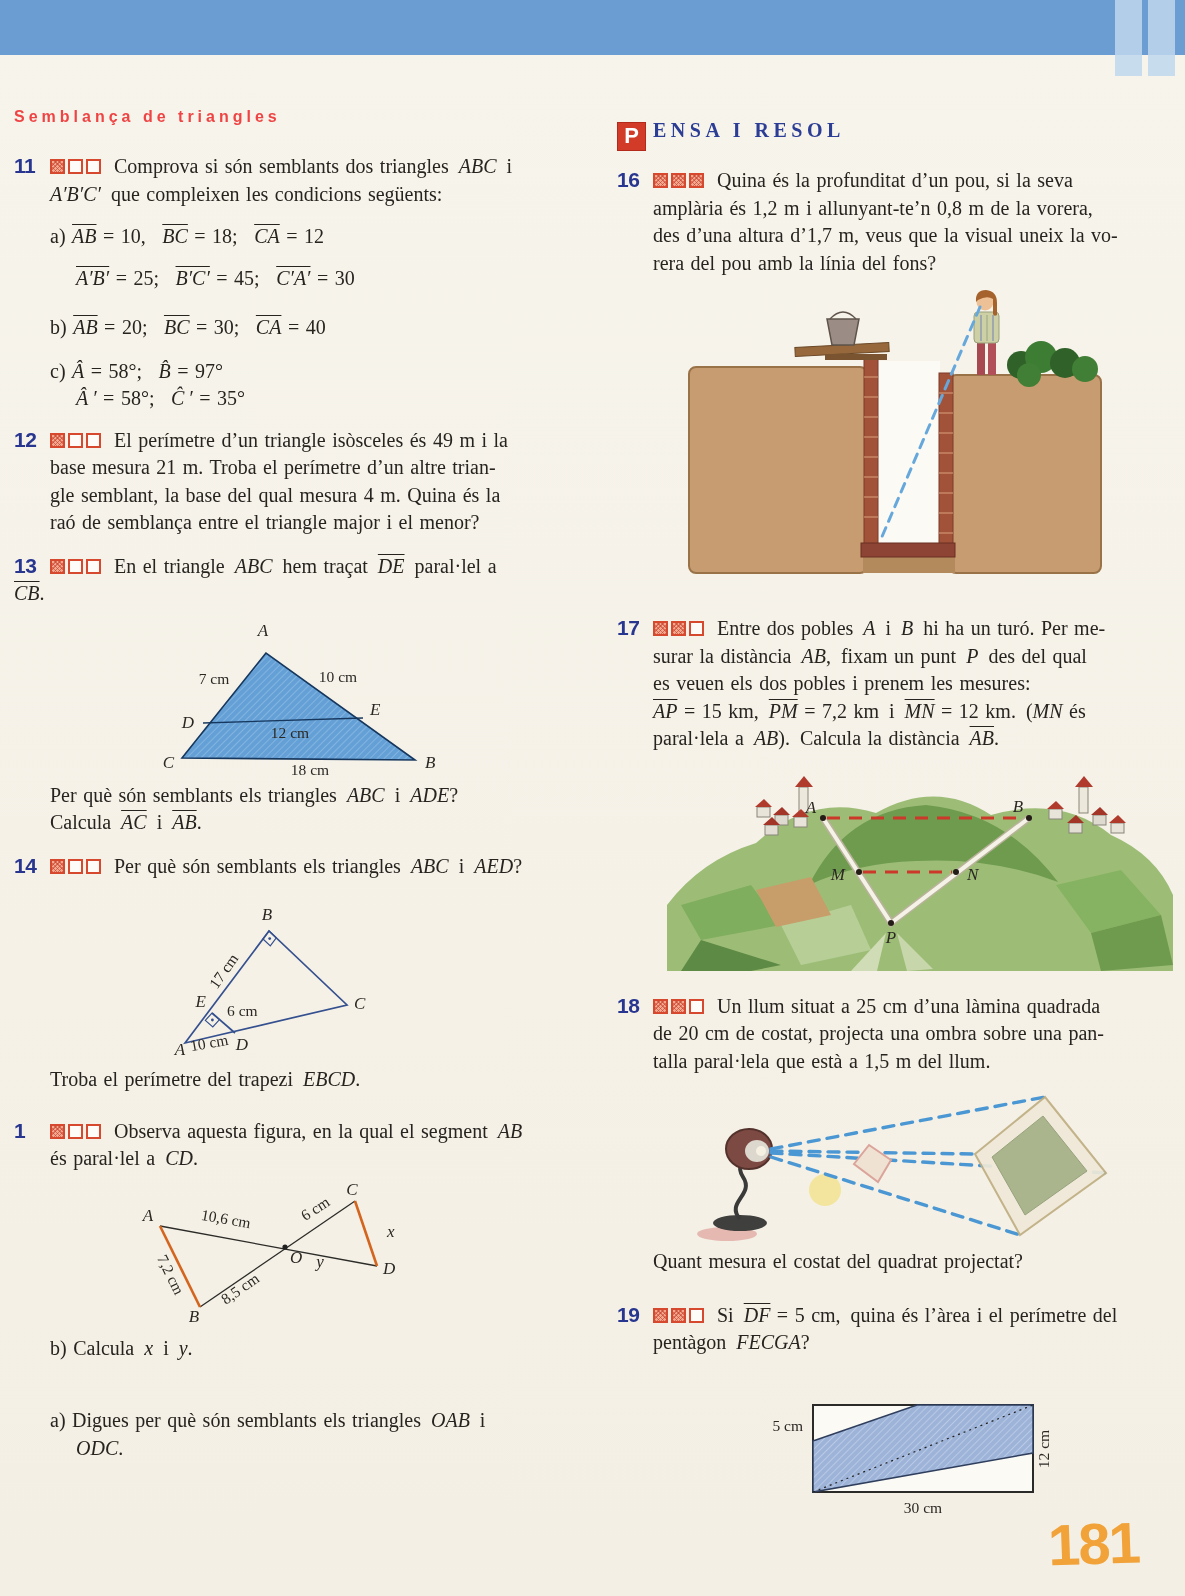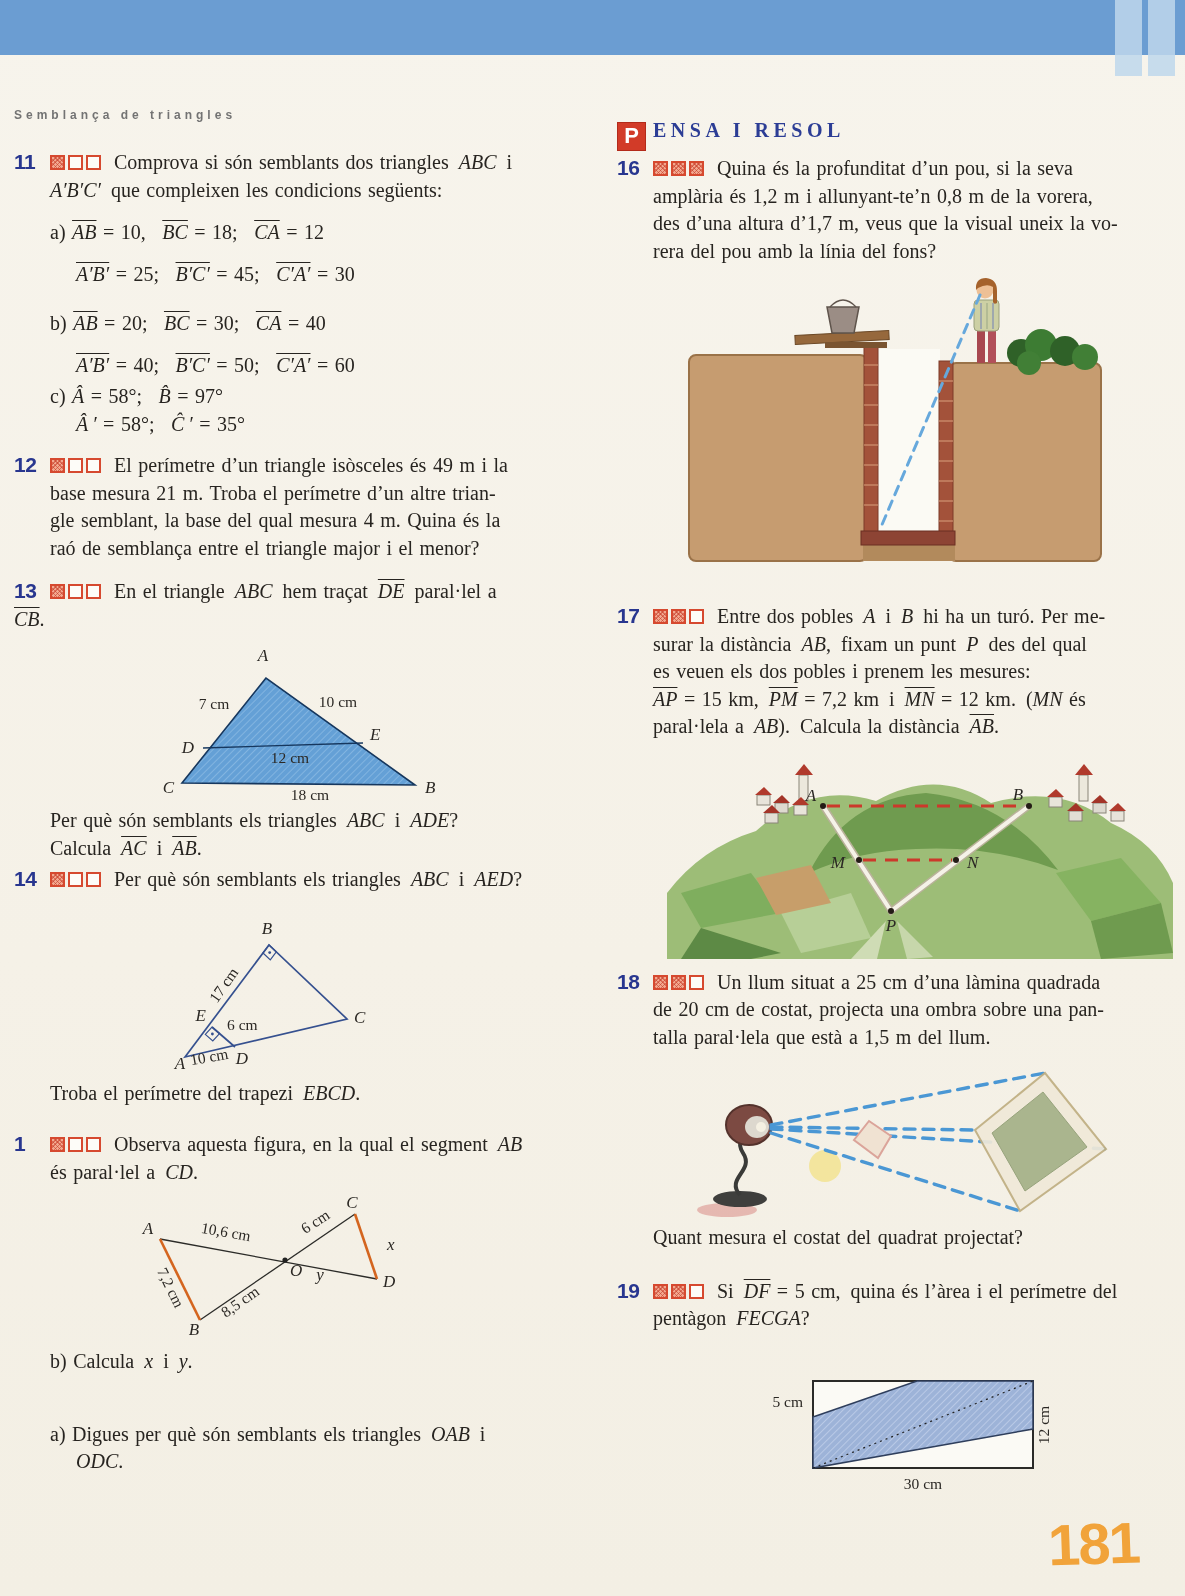--- a/index.html
+++ b/index.html
@@ -12,21 +12,21 @@
   .topband{position:absolute;left:0;top:0;width:1185px;height:55px;background:#6b9dd2}
   .tab{position:absolute;top:0;height:76px;width:27px;background:#bed7ec;opacity:.85}
   .tab.t1{left:1115px}.tab.t2{left:1148px}
 
   .col{position:absolute;top:108px}
   #col-left{left:14px;width:576px}
   #col-right{left:617px;width:568px}
 
   .section-title{
     margin:0;font-family:"Liberation Sans","DejaVu Sans",sans-serif;
-    font-weight:bold;font-size:12px;letter-spacing:4px;color:#737373;
+    font-weight:bold;font-size:16px;letter-spacing:4px;color:#ef4444;
   }
   .pensa{margin:8px 0 0 0;white-space:nowrap}
   .pbox{display:inline-block;width:27px;height:27px;background:#d23b28;border:1px solid #b32a1a;
     color:#fff;font-family:"Liberation Sans","DejaVu Sans",sans-serif;font-weight:bold;font-size:22px;
     text-align:center;line-height:26px;margin-right:7px;vertical-align:-6px}
   .pensa-rest{font-family:Liberation Serif, serif;font-weight:bold;
     font-size:20px;letter-spacing:4.5px;color:#2c3d95}
 
   .exercise{position:relative;margin-left:36px}
   .ex-num{position:absolute;left:-36px;top:1px;font-family:"Liberation Sans","DejaVu Sans",sans-serif;
@@ -43,21 +43,21 @@
 
   .squares{display:inline-block;margin-right:10px;white-space:nowrap}
   .sq{display:inline-block;width:11px;height:11px;border:2px solid #d6492f;margin-right:3px;
     background:#fdfcf8;vertical-align:-1px}
   .sq.filled{background-color:#f2a88f;background-image:
     repeating-linear-gradient(45deg,rgba(198,58,38,.55) 0 1px,transparent 1px 3px),
     repeating-linear-gradient(-45deg,rgba(198,58,38,.55) 0 1px,transparent 1px 3px)}
 
   .mt4{margin-top:4px}.mt6{margin-top:6px}.mt8{margin-top:8px}.mt10{margin-top:26px}
   .mt12{}.mt14{margin-top:14px}.mt15{margin-top:15px}.mt16{margin-top:16px}
-  .mt20{margin-top:4px}.mt22{margin-top:22px}.mt24{margin-top:24px}.mt26{margin-top:26px}
+  .mt20{margin-top:16px}.mt22{margin-top:22px}.mt24{margin-top:24px}.mt26{margin-top:26px}
   .mt27{margin-top:27px}.mt45{margin-top:45px}
 
   .fig{display:block}
   .fig text{font-family:"Liberation Serif","DejaVu Serif",serif;fill:#2b2824}
   .ptl{font-style:italic;font-size:17px}
   .ml{font-size:15.5px}
 
   .pagenum{position:absolute;left:1048px;top:1510px;
     font-family:"Liberation Sans","DejaVu Sans",sans-serif;font-weight:bold;font-size:58px;
     color:#f1a33a;letter-spacing:-2px;transform:rotate(-2deg)}
@@ -73,21 +73,20 @@
 
   <h1 class="section-title">Semblança de triangles</h1>
 
   <section class="exercise mt27">
     <span class="ex-num">11</span>
     <p class="para"><span class="squares"><span class="sq filled"></span><span class="sq"></span><span class="sq"></span></span><span class="rich">Comprova si són semblants dos triangles <span class="it">ABC</span> i
 <span class="it">A′B′C′</span> que compleixen les condicions següents:</span></p>
     <p class="eq rich mt15">a) <span class="ov">AB</span> = 10,  <span class="ov">BC</span> = 18;  <span class="ov">CA</span> = 12</p>
     <p class="eq rich sub2 mt14"><span class="ov">A′B′</span> = 25;  <span class="ov">B′C′</span> = 45;  <span class="ov">C′A′</span> = 30</p>
     <p class="eq rich mt22">b) <span class="ov">AB</span> = 20;  <span class="ov">BC</span> = 30;  <span class="ov">CA</span> = 40</p>
-    <p class="eq rich sub2 mt14"><span class="ov">A′B′</span> = 40;  <span class="ov">B′C′</span> = 50;  <span class="ov">C′A′</span> = 60</p>
     <p class="eq rich mt20">c) <span class="it">Â</span> = 58°;  <span class="it">B̂</span> = 97°</p>
     <p class="eq rich sub2 mt12"><span class="it">Â ′</span> = 58°;  <span class="it">Ĉ ′</span> = 35°</p>
   </section>
 
   <section class="exercise mt14">
     <span class="ex-num">12</span>
     <p class="para"><span class="squares"><span class="sq filled"></span><span class="sq"></span><span class="sq"></span></span><span class="rich">El perímetre d’un triangle isòsceles és 49 m i la
 base mesura 21 m. Troba el perímetre d’un altre trian-
 gle semblant, la base del qual mesura 4 m. Quina és la
 raó de semblança entre el triangle major i el menor?</span></p>

